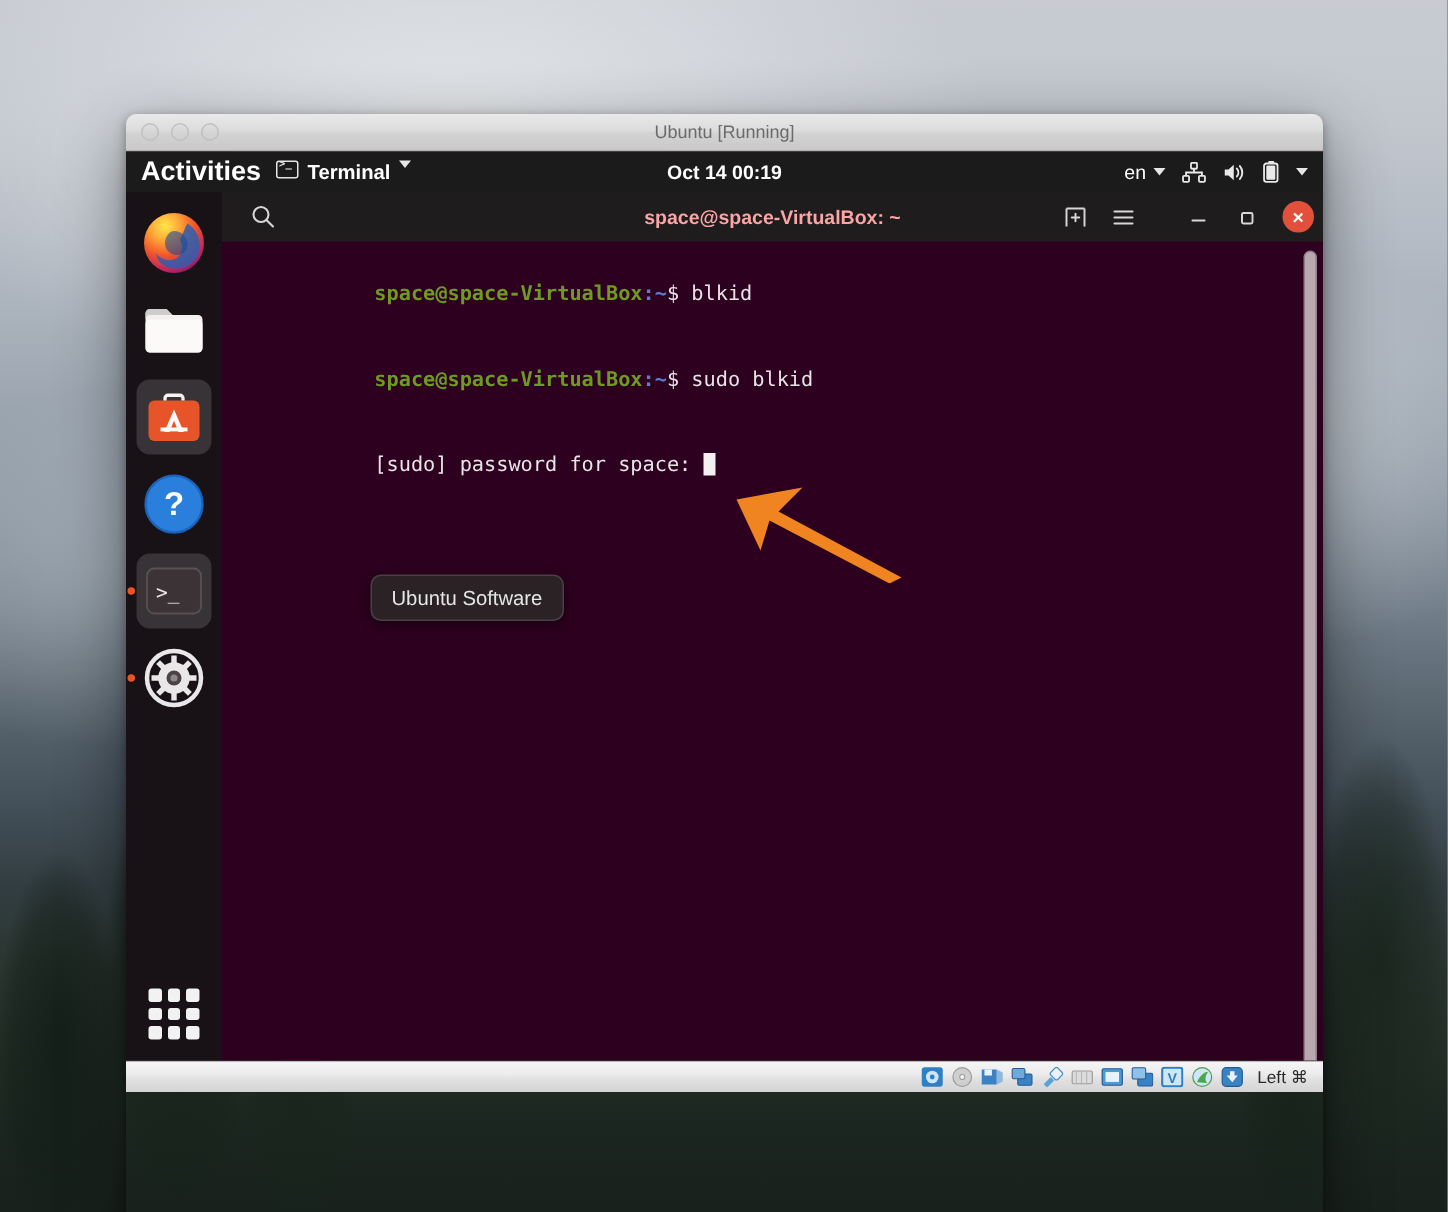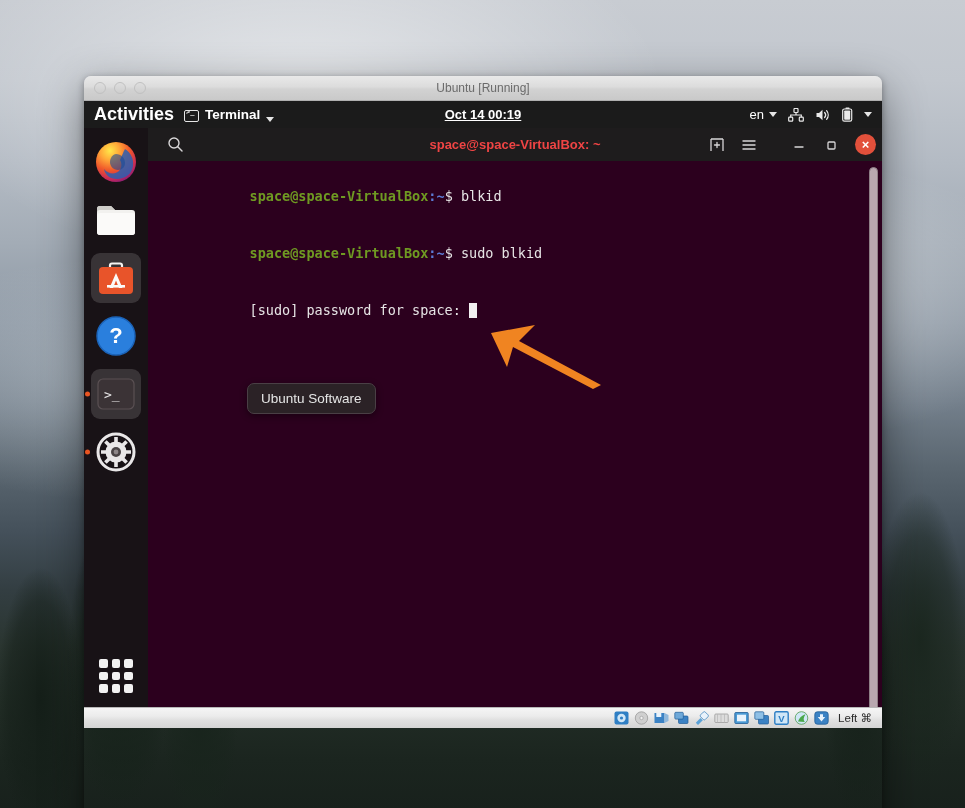--- a/index.html
+++ b/index.html
@@ -67,36 +67,36 @@
 
   
   #guest{ position:relative; width:798px; height:606px; background:#2c001e; }
 
   
   #topbar{
     height:27px; background:#1b1b1b; display:flex; align-items:center;
     color:#fff; font-size:13px; position:relative;
   }
   #activities{ padding:0 10px 0 10px; font-weight:bold; font-size:18px; }
-  #appmenu{ display:flex; align-items:flex-end; gap:6px; font-weight:bold; font-size:13.5px; }
+  #appmenu{ display:flex; align-items:flex-start; gap:6px; font-weight:bold; font-size:13.5px; }
   .term-mini{
     width:15px; height:12px; border:1.4px solid #e6e6e6; border-radius:2px;
     position:relative;
   }
   .term-mini:before{
     content:">_"; position:absolute; left:1px; top:-3px;
     font-family:"DejaVu Sans Mono", monospace; font-size:7px; color:#e6e6e6;
   }
   .caret-down{
     width:0;height:0;border-left:4.5px solid transparent;border-right:4.5px solid transparent;
     border-top:5px solid #e6e6e6;
   }
   #clock{
     position:absolute; left:0; right:0; text-align:center;
-    font-size:13px; font-weight:bold; color:#fff; pointer-events:none;text-decoration:underline;
+    font-size:13px; font-weight:bold; color:#fff; pointer-events:none;
   }
   #tray{ margin-left:auto; display:flex; align-items:center; gap:11px; padding-right:10px; }
   #lang{ display:flex; align-items:center; gap:5px; font-size:13px; }
   .ico{ display:flex; align-items:center; }
 
   
   #dock{
     position:absolute; left:0; top:27px; width:64px; height:579px;
     background:rgba(23,20,22,0.92);
     display:flex; flex-direction:column; align-items:center; padding-top:9px;
@@ -131,21 +131,21 @@
   #terminal{
     position:absolute; left:64px; top:27px; width:734px; height:579px;
     background:#2c001e; display:flex; flex-direction:column;
   }
   #term-header{
     height:33px; background:#1e1c1d; display:flex; align-items:center;
     position:relative; padding:0 6px 0 14px;
   }
   #term-title{
     position:absolute; left:0; right:0; text-align:center;
-    font-size:13px; font-weight:bold; color:#ef4444; pointer-events:none;
+    font-size:13px; font-weight:bold; color:#fca5a5; pointer-events:none;
   }
   #term-hdr-right{ margin-left:auto; display:flex; align-items:center; gap:6px; z-index:2; }
   .hbtn{
     width:26px; height:26px; border-radius:4px;
     display:flex; align-items:center; justify-content:center; color:#ddd;
   }
   .close-btn{
     width:21px; height:21px; border-radius:50%; background:#e2503b;
     display:flex; align-items:center; justify-content:center;
     color:#fff; font-size:13px; font-weight:bold; margin-left:5px;

